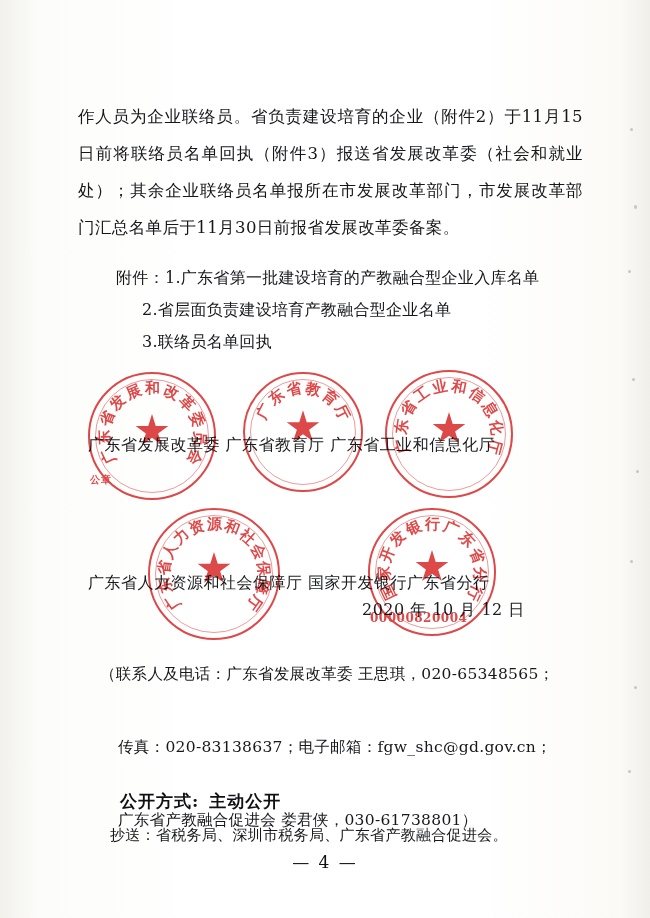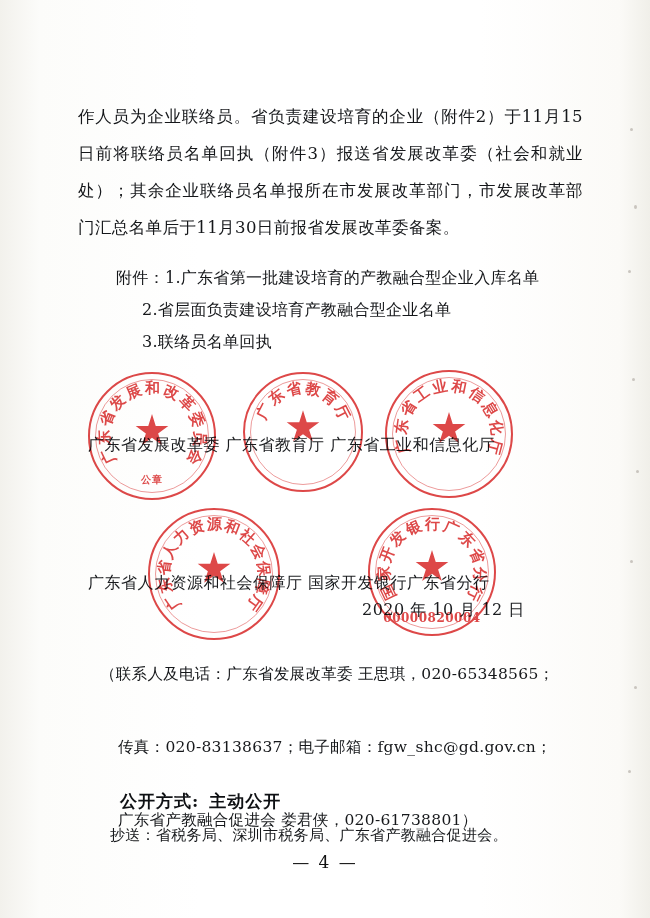--- a/index.html
+++ b/index.html
@@ -164,21 +164,21 @@
     font-weight: bold;
     font-size: 15px;
     color: #d61f1f;
     transform-origin: 0 0;
   }
   .seal .bottom-text {
     position: absolute;
     left: 0;
     right: 0;
     bottom: 11px;
-    text-align: center;
+    text-align: left;
     font-size: 10px;
     font-weight: bold;
     color: #d61f1f;
     letter-spacing: 1px;
   }
   .seal-1 { left: 88px;  top: 372px; width: 128px; height: 128px; }
   .seal-2 { left: 243px; top: 372px; width: 120px; height: 120px; }
   .seal-3 { left: 385px; top: 370px; width: 128px; height: 128px; }
   .seal-4 { left: 148px; top: 508px; width: 132px; height: 132px; }
   .seal-5 { left: 368px; top: 508px; width: 128px; height: 128px; }
@@ -293,21 +293,21 @@
         <span style="transform: rotate(92.4deg) translate(0px, -48px) rotate(0deg) translate(-7px, -9px);">分</span>
         <span style="transform: rotate(115.5deg) translate(0px, -48px) rotate(0deg) translate(-7px, -9px);">行</span>
       </div>
     <div class="star"></div>
     <div class="bottom-text">00000820004</div>
   </div>
 
   <div class="contact-block">
     <div class="contact-line">（联系人及电话：广东省发展改革委  王思琪，020-65348565；</div>
     <div class="contact-line contact-indent">传真：020-83138637；电子邮箱：fgw_shc@gd.gov.cn；</div>
-    <div class="contact-line contact-indent">广东省产教融合促进会  娄君侠，020-61738801）</div>
+    <div class="contact-line contact-indent">广东省产教融合促进会  娄君侠，030-61738801）</div>
   </div>
 
   <div class="public-way">
     <span>公开方式:</span><span class="pw-value">主动公开</span>
   </div>
 
   <div class="cc-line">抄送：省税务局、深圳市税务局、广东省产教融合促进会。</div>
 
   <div class="page-number">— 4 —</div>
 

